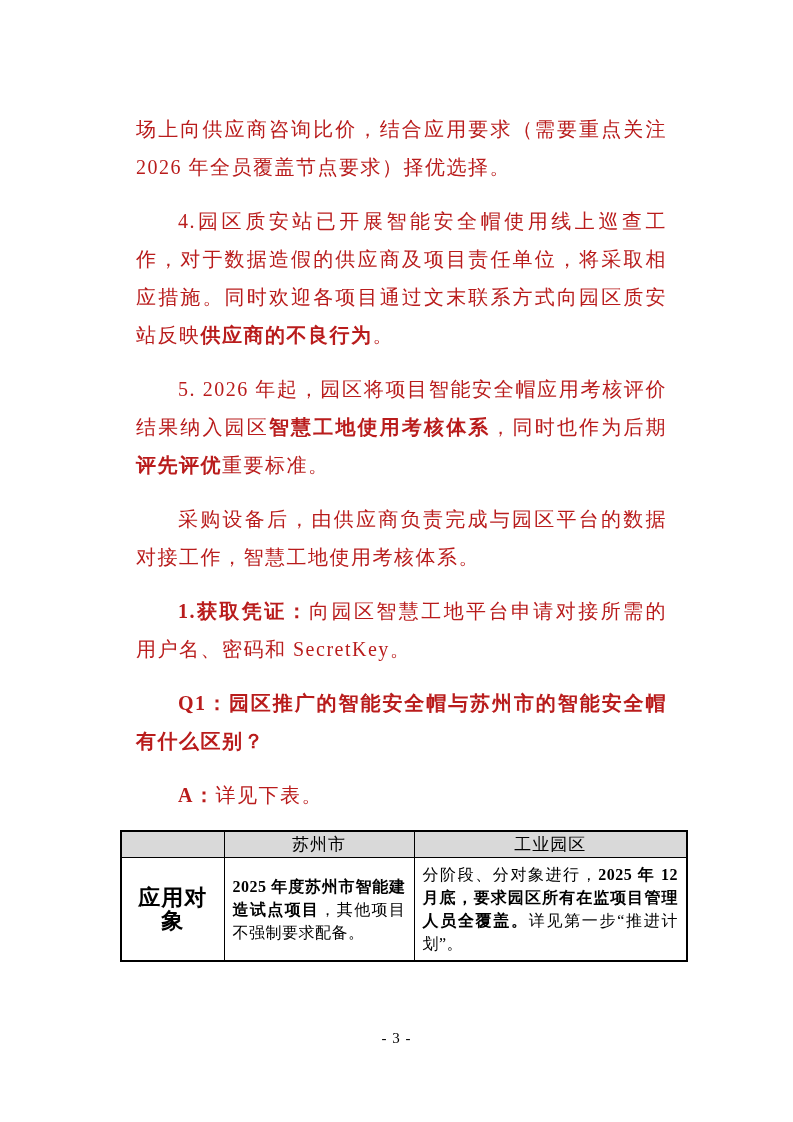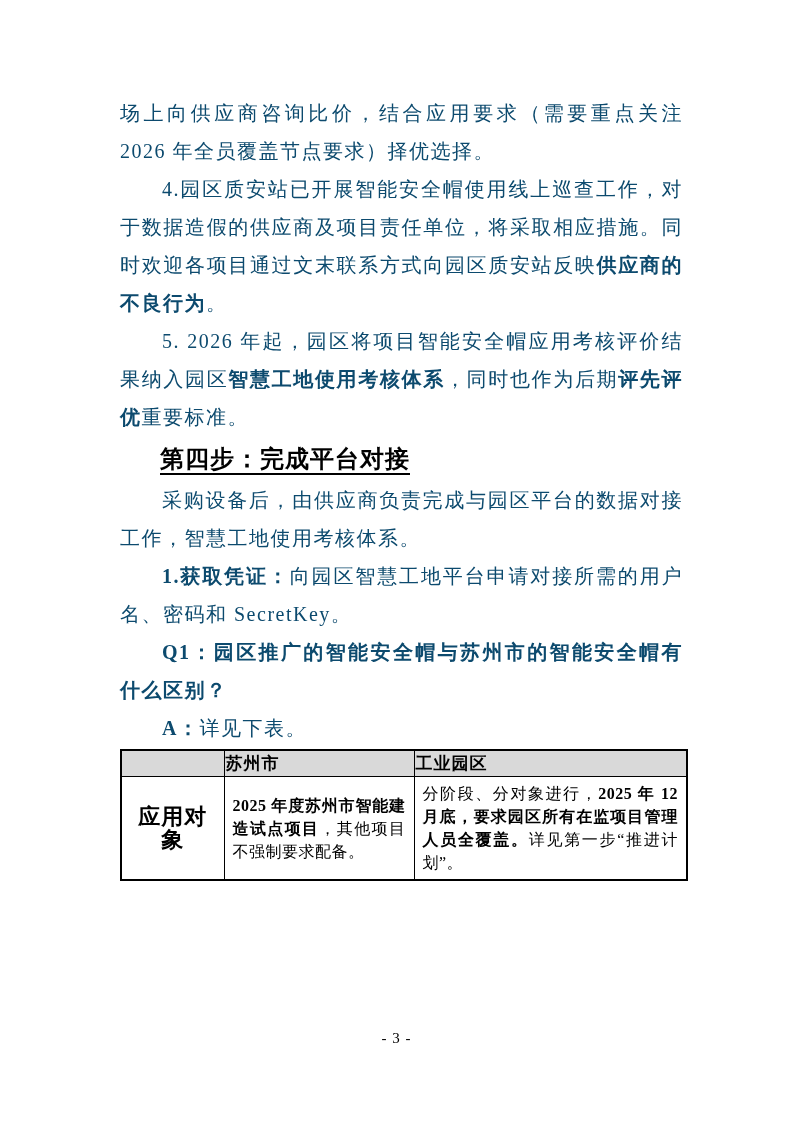--- a/index.html
+++ b/index.html
@@ -12,22 +12,22 @@
     padding: 94px 110px 0 120px;
     overflow: hidden;
     color: #000;
   }
   .bt {
     font-family: "Liberation Serif", "DejaVu Serif", serif;
     font-size: 20px;
     line-height: 38px;
     letter-spacing: 1.5px;
     text-align: justify;
-    margin: 0;
-    color: #0c4a6e;
+    margin: 16px;
+    color: #b91c1c;
   }
   .bt b { font-weight: bold; }
   .indent { text-indent: 42px; }
   .section-heading {
     font-family: "Liberation Sans", "DejaVu Sans", sans-serif;
     font-size: 24px;
     font-weight: bold;
     line-height: 41px;
     margin: 2px 0 2px 0;
     padding-left: 40px;
@@ -47,23 +47,23 @@
     border: 2px solid #000;
     font-family: "Liberation Serif", "DejaVu Serif", serif;
   }
   table.cmp th, table.cmp td {
     border: 1px solid #000;
     box-sizing: border-box;
   }
   table.cmp th {
     background: #d9d9d9;
     font-size: 17px;
-    font-weight: bold;
+    font-weight: normal;
     height: 17px;
-    text-align: left;
+    text-align: center;
     letter-spacing: 1px;
   }
   table.cmp td {
     font-size: 16px;
     line-height: 23px;
     padding: 5px 8px;
     text-align: justify;
     vertical-align: middle;
     letter-spacing: 0.5px;
   }
@@ -91,21 +91,20 @@
 <body>
 
 <div class="page">
 
   <p class="bt"><span>场上向供应商咨询比价，结合应用要求（需要重点关注 2026 年全员覆盖节点要求）择优选择。</span></p>
 
   <p class="bt indent"><span>4.园区质安站已开展智能安全帽使用线上巡查工作，对于数据造假的供应商及项目责任单位，将采取相应措施。同时欢迎各项目通过文末联系方式向园区质安站反映</span><b>供应商的不良行为</b><span>。</span></p>
 
   <p class="bt indent"><span>5. 2026 年起，园区将项目智能安全帽应用考核评价结果纳入园区</span><b>智慧工地使用考核体系</b><span>，同时也作为后期</span><b>评先评优</b><span>重要标准。</span></p>
 
-  <div class="section-heading"><span class="u">第四步：完成平台对接</span></div>
 
   <p class="bt indent"><span>采购设备后，由供应商负责完成与园区平台的数据对接工作，智慧工地使用考核体系。</span></p>
 
   <p class="bt indent"><b>1.获取凭证：</b><span>向园区智慧工地平台申请对接所需的用户名、密码和 SecretKey。</span></p>
 
 
 
 
   <p class="bt indent q-bold"><span>Q1：园区推广的智能安全帽与苏州市的智能安全帽有什么区别？</span></p>
 

